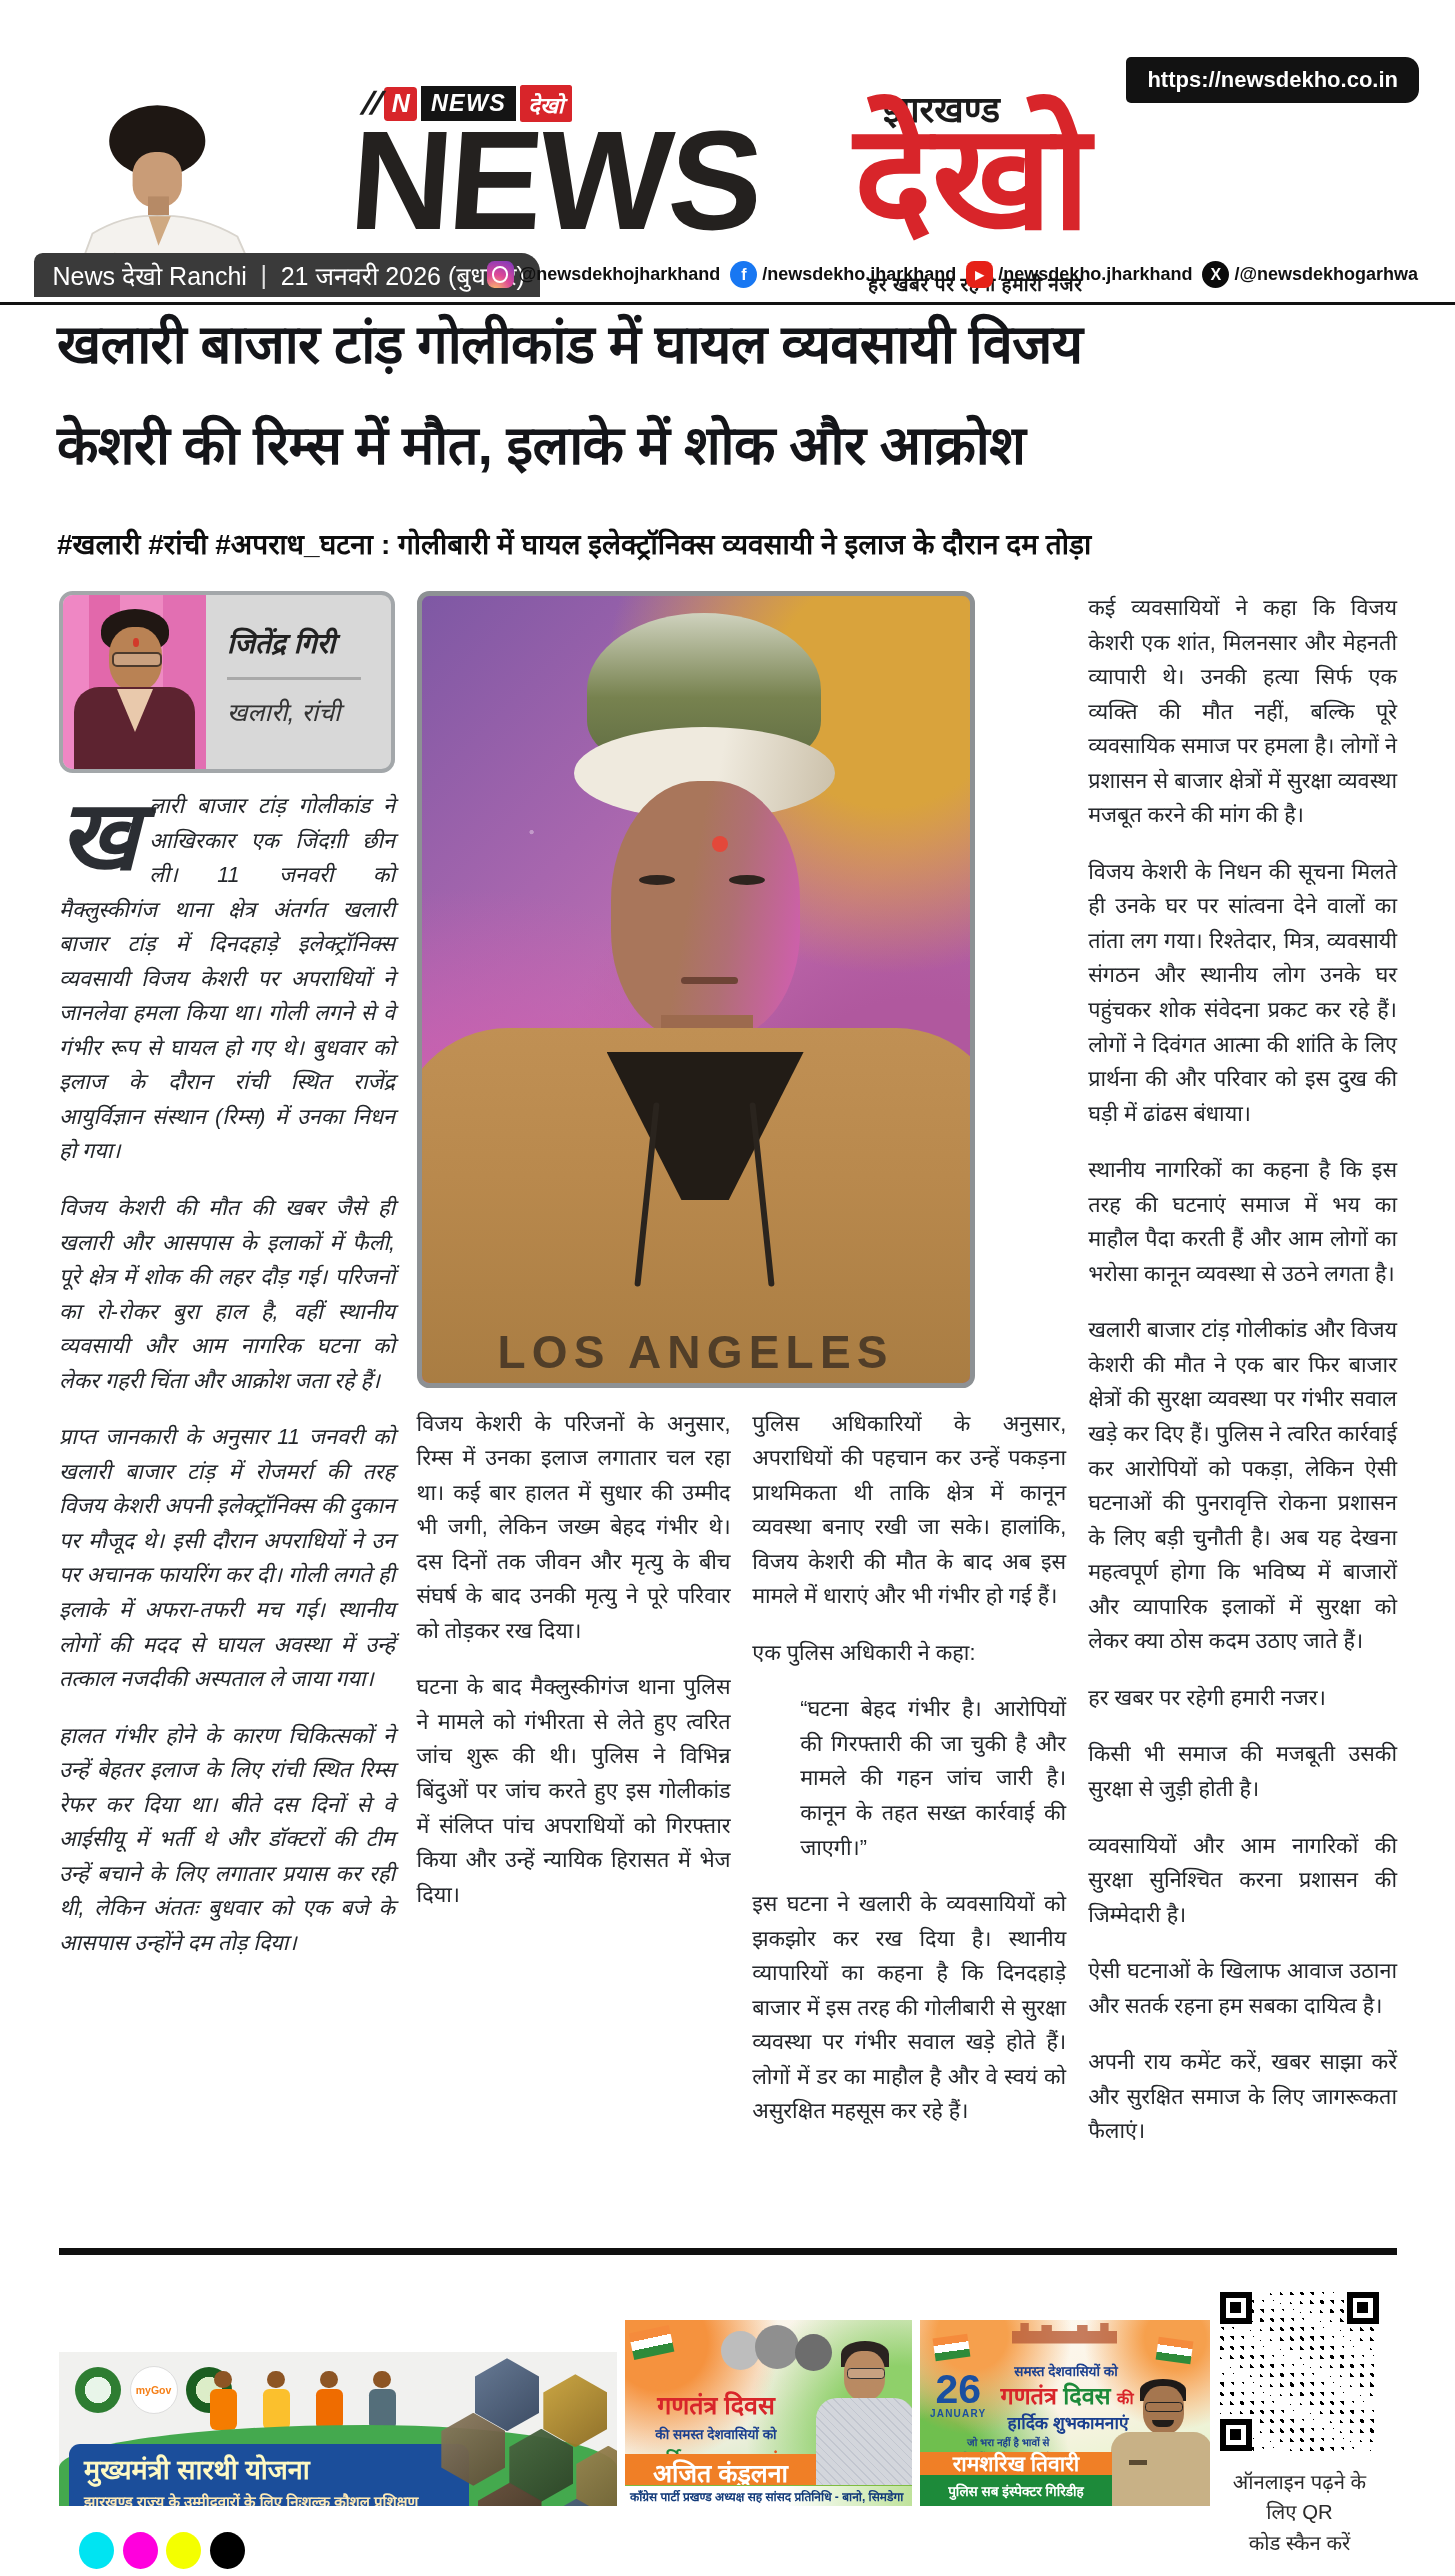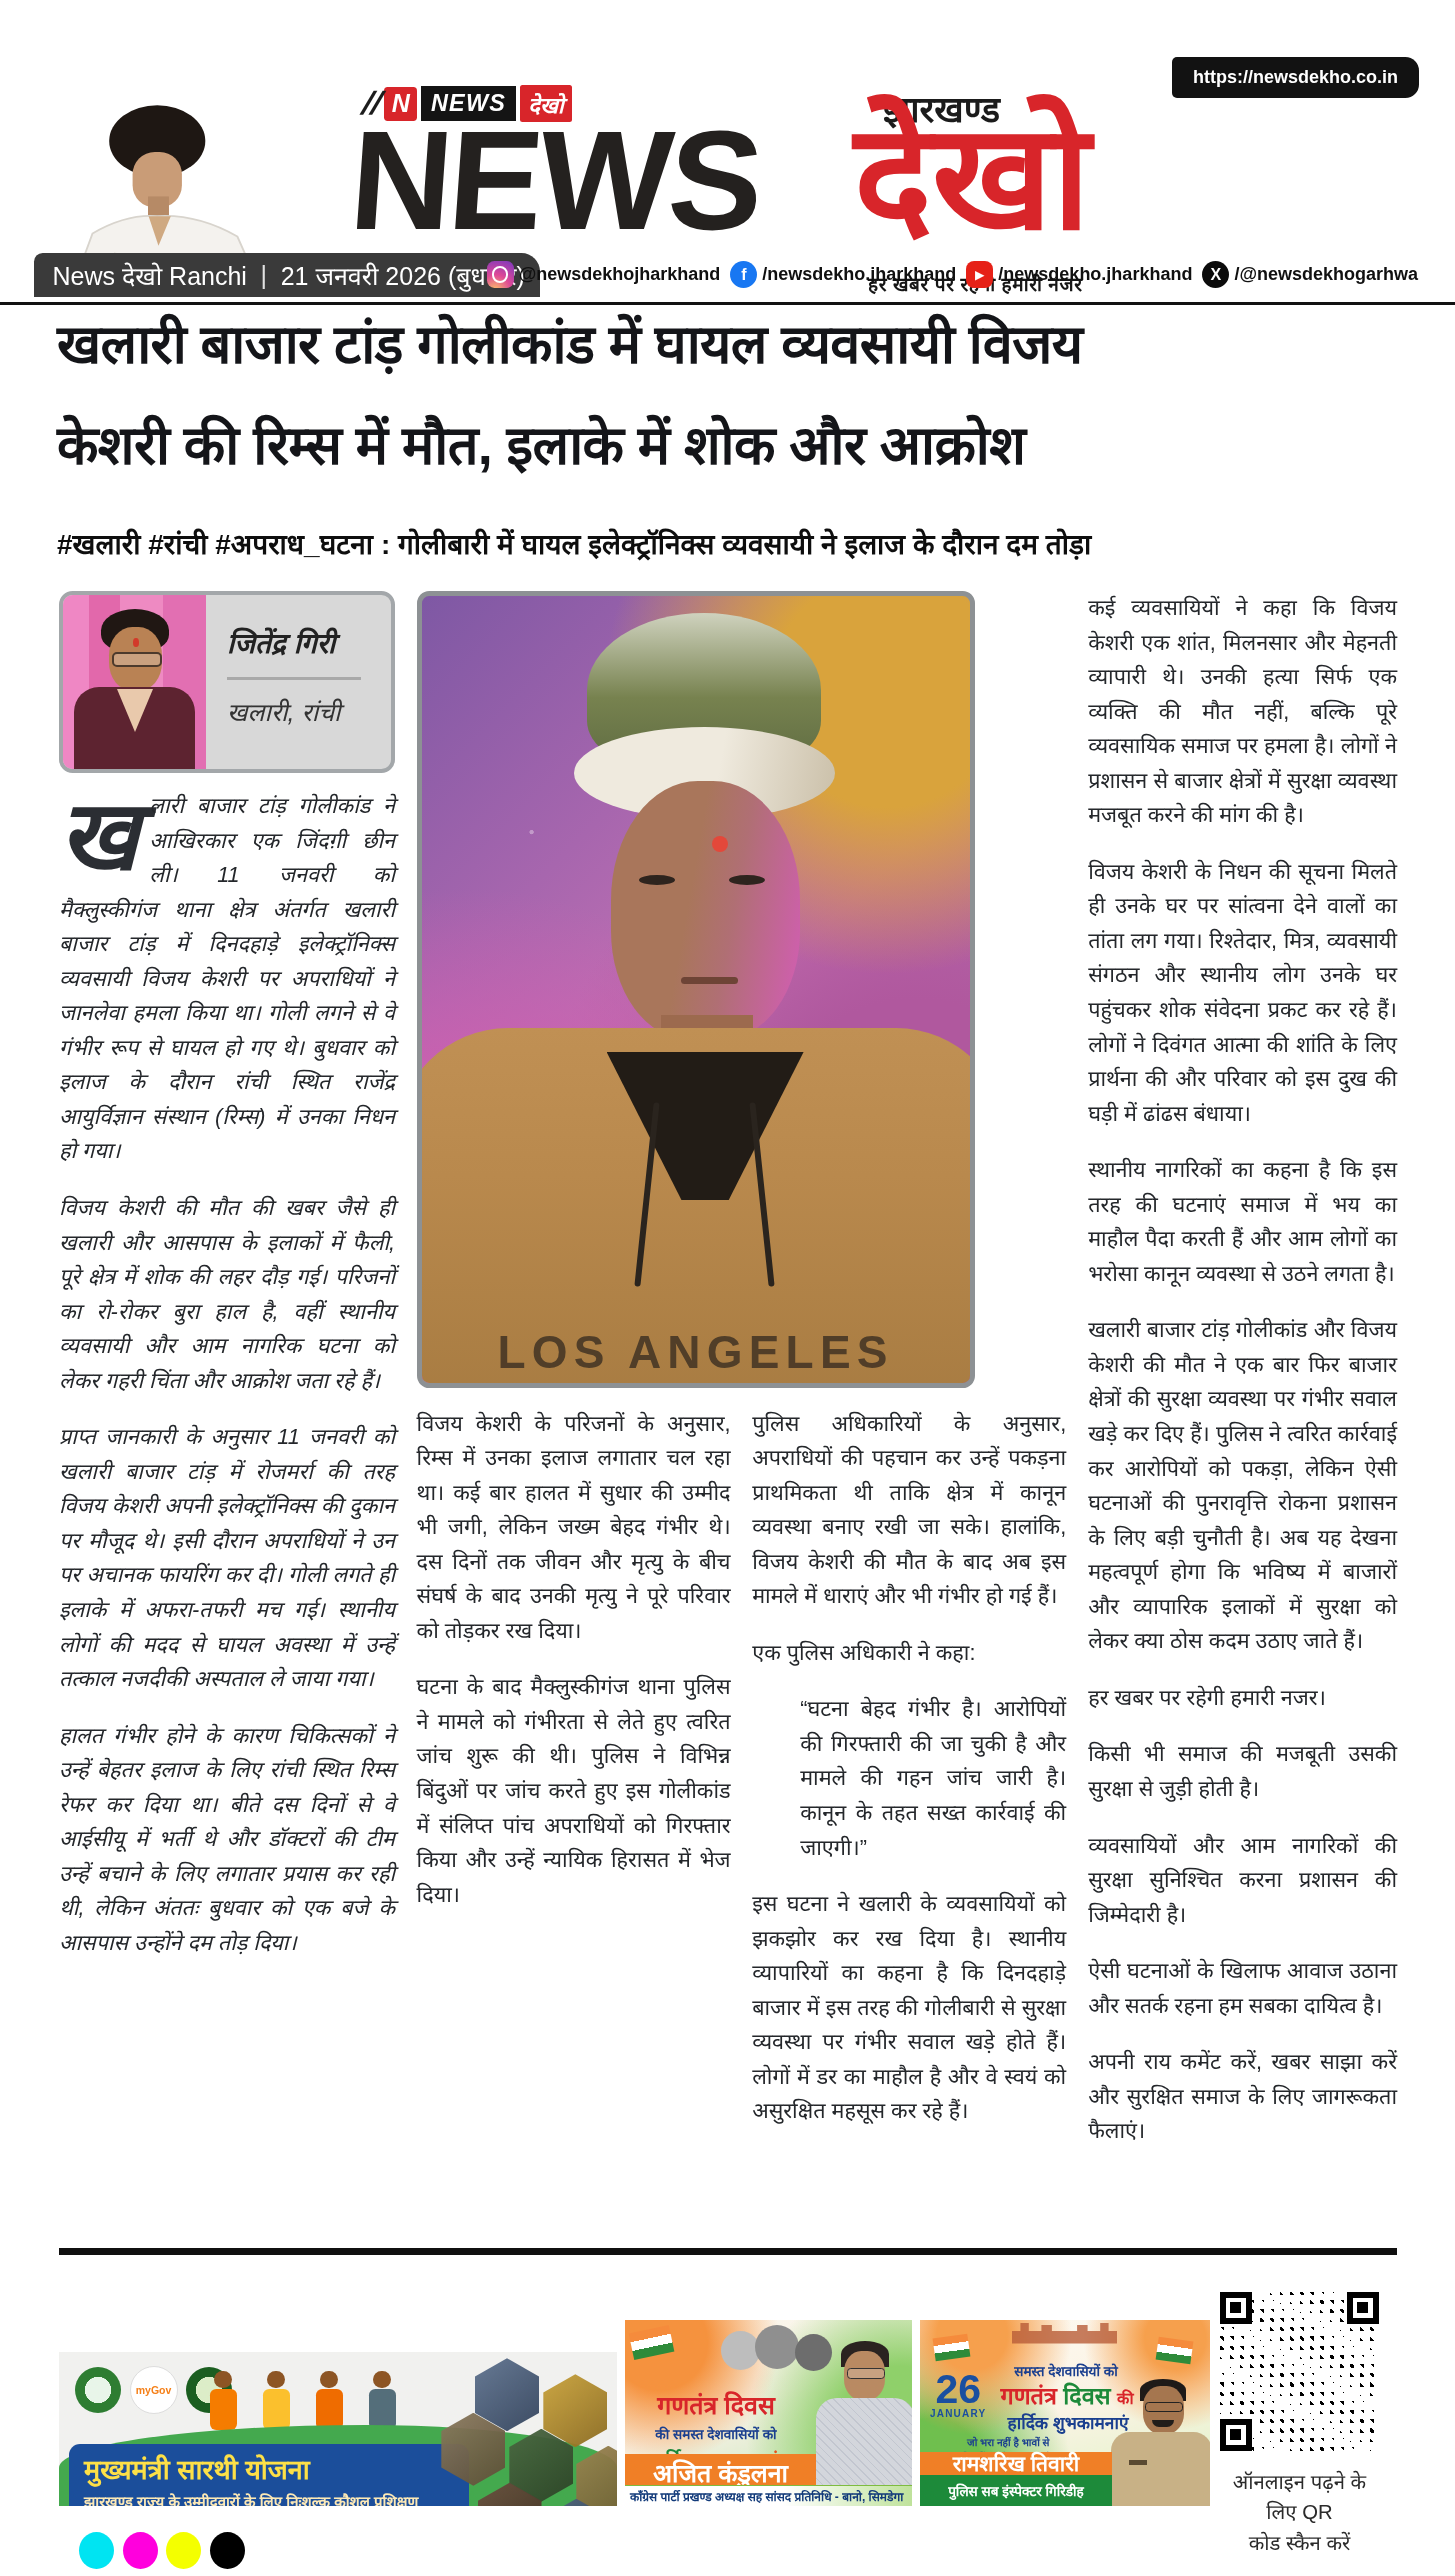--- a/index.html
+++ b/index.html
@@ -3,21 +3,21 @@
 <meta charset="utf-8">
 <style>
   html,body{margin:0;padding:0;background:#fff;}
   .page{position:relative;width:1455px;height:2576px;background:#ffffff;
         font-family:"Liberation Sans","DejaVu Sans",sans-serif;color:#26282b;overflow:hidden;}
 
   
   .header{position:absolute;top:0;left:0;width:1455px;height:306px;}
   .anchor-photo{position:absolute;left:34px;top:104px;width:265px;height:188px;}
   .url-pill{position:absolute;right:36px;top:57px;background:#121212;color:#fff;
-            font-size:18px;font-weight:bold;padding:10px 21px;border-radius:5px 13.6px 13.6px 5px;}
+            font-size:22px;font-weight:bold;padding:10px 21px;border-radius:5px 13.6px 13.6px 5px;}
   .logo-badge{position:absolute;left:363px;top:85px;display:flex;align-items:center;gap:3.7px;
               font-weight:bold;font-style:italic;}
   .lb-slash{color:#1c1c1c;font-size:32px;font-weight:900;transform:skewX(-12deg);}
   .lb-n{background:#d8252a;color:#fff;font-size:25px;padding:2.5px 7.4px;border-radius:3.7px;}
   .lb-news{background:#141414;color:#fff;font-size:23.4px;padding:4.3px 10px;letter-spacing:1.2px;}
   .lb-dekho{background:#d8252a;color:#fff;font-size:22px;padding:3.7px 8.6px;border-radius:2.5px;}
   .logo-news{position:absolute;left:351px;top:110px;font-size:141px;font-weight:900;color:#24211f;
              letter-spacing:-3.7px;transform:skewX(-4deg);line-height:1;}
   .logo-state{position:absolute;left:883px;top:84px;font-size:36px;font-weight:900;color:#1b1b1b;}
   .logo-dekho{position:absolute;left:854px;top:104px;font-size:147px;font-weight:900;color:#d8252a;line-height:1;}
@@ -119,21 +119,21 @@
   .bs-logo.g3{background:radial-gradient(circle,#dcedc8 0 40%,#1b5e20 41%);}
   .bs-workers{position:absolute;left:148px;top:18.5px;display:flex;gap:21px;}
   .worker{position:relative;width:32px;height:99px;}
   .w-head{position:absolute;left:7.4px;top:0;width:17.3px;height:17.3px;border-radius:50%;background:#8d5524;}
   .w-body{position:absolute;left:2.5px;top:18.5px;width:27px;height:41px;border-radius:6.2px;}
   .w-legs{position:absolute;left:6.2px;top:60px;width:20px;height:37px;background:#30394f;}
   .bs-greenband{position:absolute;left:0;top:73px;width:100%;height:113px;background:#44a94e;
                 border-radius:55% 45% 0 0/43px;}
   .bs-panel{position:absolute;left:10px;top:92px;width:400px;height:85px;background:#1b4e9b;
             border-radius:11px;padding:6.2px 12.3px 0 15px;box-sizing:border-box;}
-  .bs-title{font-size:27px;font-weight:900;color:#fde047;}
+  .bs-title{font-size:27px;font-weight:900;color:#fef9c3;}
   .bs-sub{font-size:15px;font-weight:bold;color:#fde9b6;margin-top:3.7px;}
   .bs-pill{display:inline-block;margin-top:5px;background:#7fc241;color:#123a7a;font-size:13px;
            font-weight:bold;border-radius:11px;padding:3.7px 11px;}
   .bs-hexes{position:absolute;right:3.7px;top:3.7px;width:142px;height:179px;}
   .hex{position:absolute;clip-path:polygon(50% 0,100% 25%,100% 75%,50% 100%,0 75%,0 25%);
        border:0;opacity:.95;}
 
   
   .banner-ajit{width:287px;flex:0 0 auto;position:relative;overflow:hidden;
      background:

